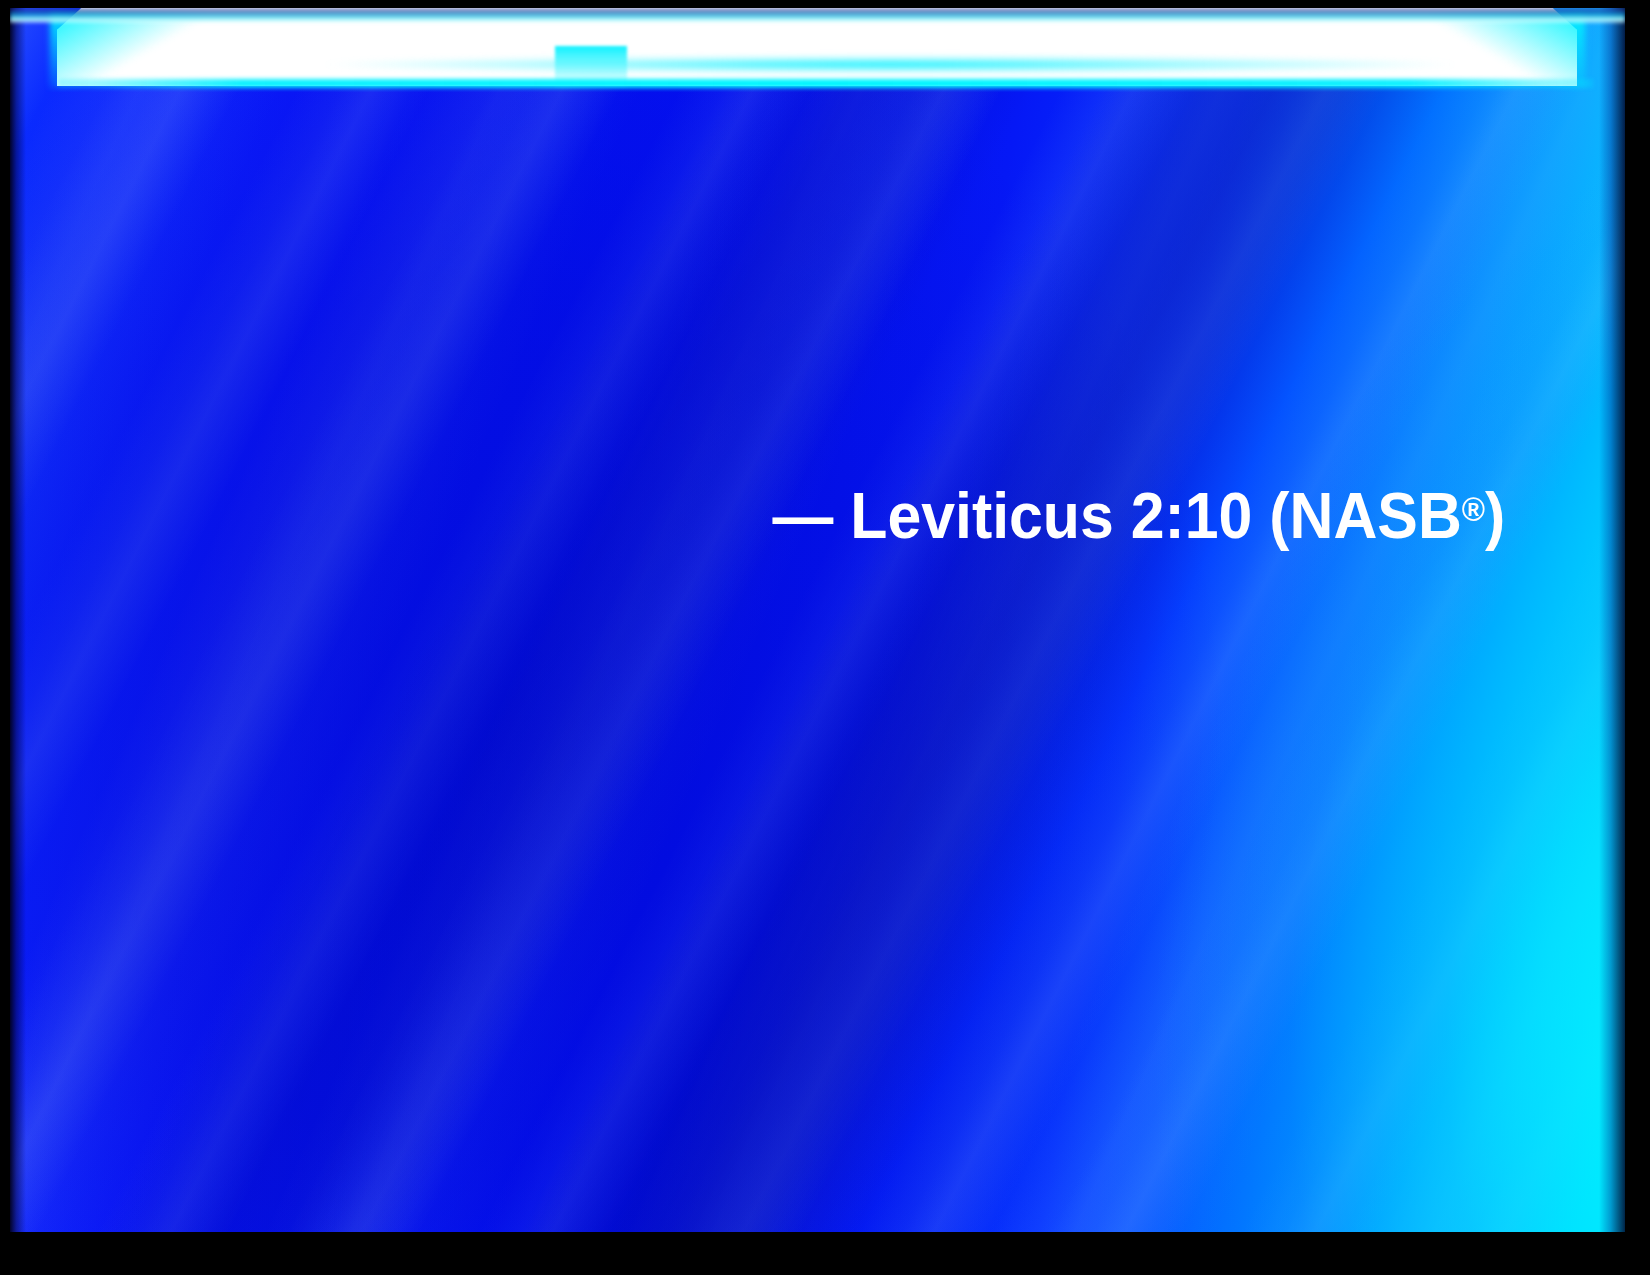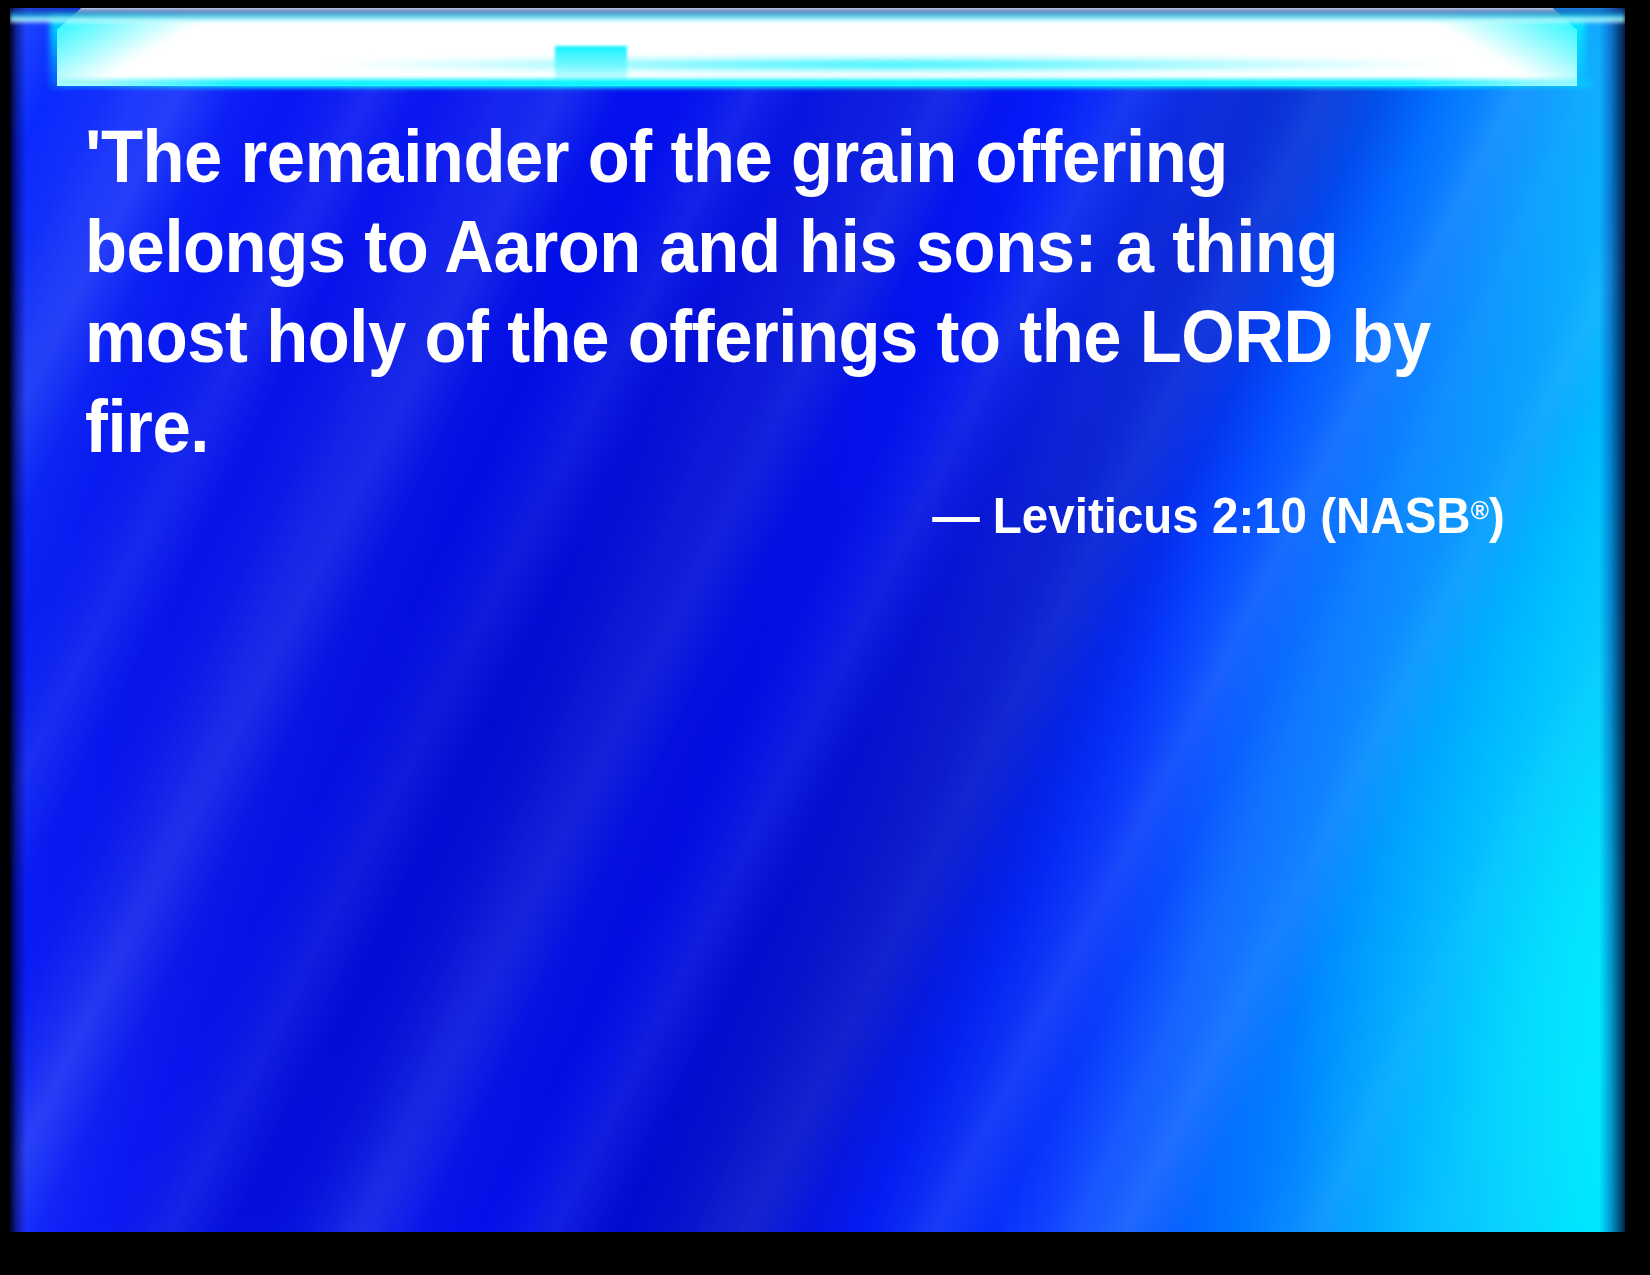--- a/index.html
+++ b/index.html
@@ -299,21 +299,21 @@
     transform-origin: left center;
   }
   #attribution {
     position: absolute;
     left: 75px;
     top: 460px;
     width: 1420px;
     text-align: right;
     color: #ffffff;
     font-weight: bold;
-    font-size: 50px;
+    font-size: 64px;
     line-height: 84px;
     white-space: nowrap;
   }
   #attribution .inner {
     display: inline-block;
     transform: scaleX(0.95);
     transform-origin: right center;
   }
   .reg-mark {
     font-size: 0.52em;
@@ -341,25 +341,19 @@
     <div id="glow-bar">
       <div class="glow-slab"></div>
       <div class="glow-left-wedge"></div>
       <div class="glow-right-wedge"></div>
       <div class="glow-core"></div>
       <div class="glow-notch"></div>
       <div class="glow-core-bottom"></div>
       <div class="glow-top-haze"></div>
     </div>
 
-    <div id="text-block">
-      <div class="verse-line">'The remainder of the grain offering</div>
-      <div class="verse-line">belongs to Aaron and his sons: a thing</div>
-      <div class="verse-line">most holy of the offerings to the LORD by</div>
-      <div class="verse-line">fire.</div>
-    </div>
 
     <div id="attribution">
       <span class="inner"><span>—</span><span>&nbsp;</span><span>Leviticus</span><span>&nbsp;</span><span>2:10</span><span>&nbsp;</span><span>(</span><span>NASB</span><span class="reg-mark">®</span><span>)</span></span>
     </div>
 
   </div>
 </div>
 
 </body></html>

